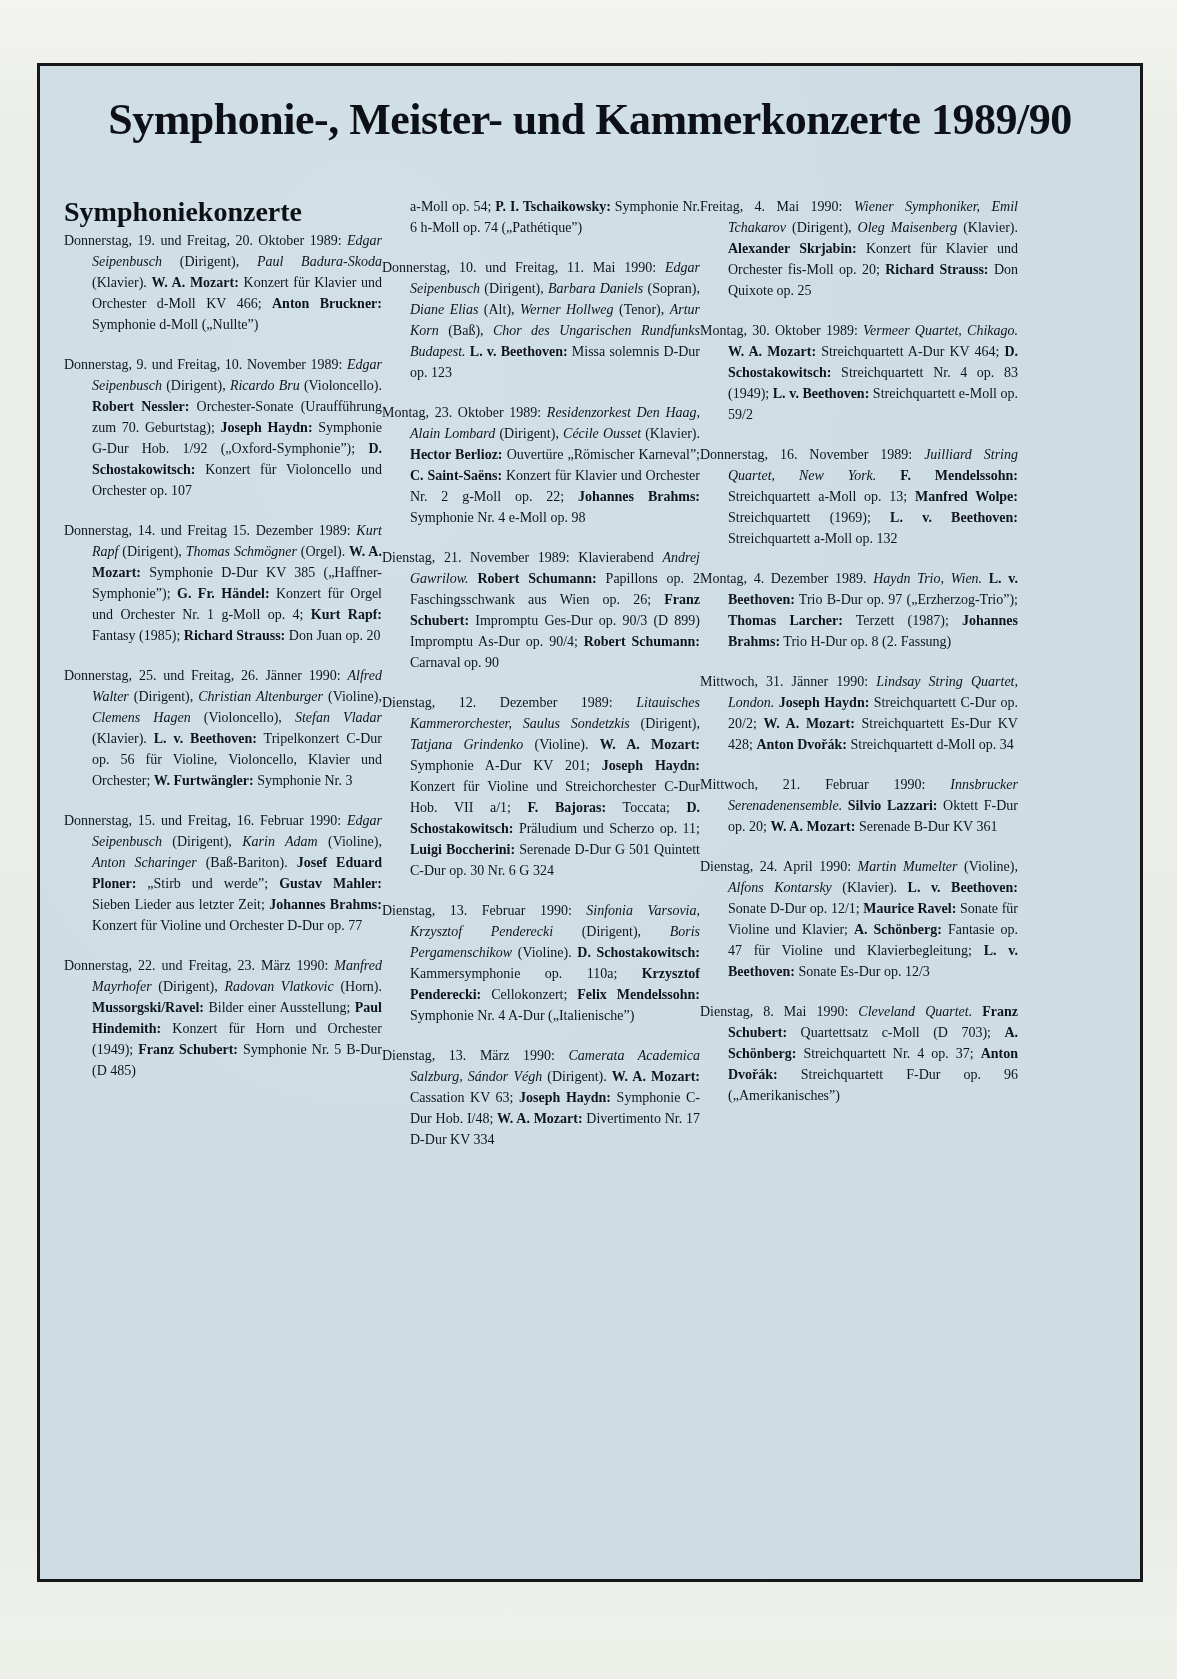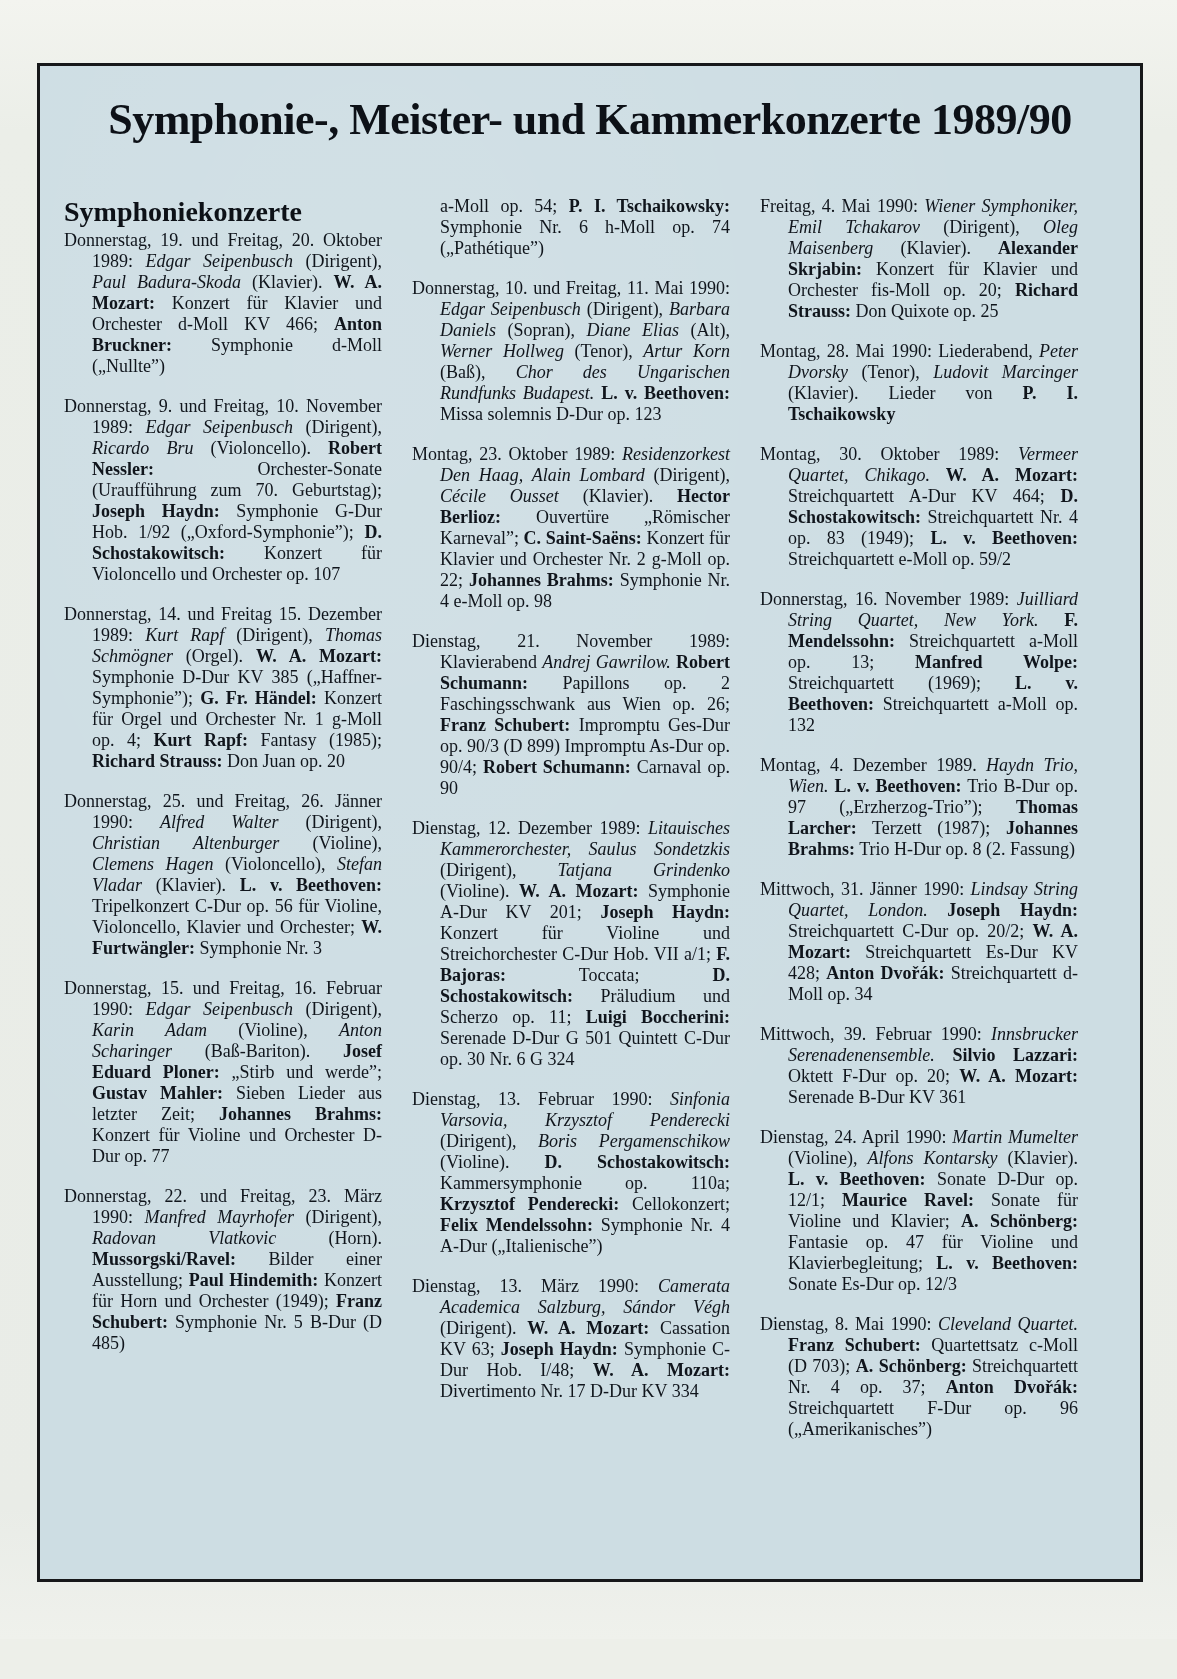--- a/index.html
+++ b/index.html
@@ -35,21 +35,20 @@
     margin: 28px 8px 50px 8px;
     text-align: center;
     font-size: 44px;
     line-height: 52px;
     font-weight: 700;
     letter-spacing: -0.5px;
     color: #0d1117;
   }
   .cols {
     display: flex;
-    gap: 30px;
     padding: 0 30px 0 24px;
   }
   .col {
     flex: 0 0 318px;
     width: 318px;
   }
   .sec-heading {
     font-size: 29px;
     line-height: 32px;
     font-weight: 700;
@@ -62,21 +61,21 @@
     font-size: 28px;
   }
   .sec-subheading {
     font-size: 19px;
     line-height: 23px;
     font-weight: 700;
     margin: 0 0 36px 0;
     color: #0d1117;
   }
   .entry {
-    font-size: 18px;
+    font-size: 14px;
     line-height: 21px;
     margin: 0 0 19px 0;
     text-align: justify;
     hyphens: auto;
     -webkit-hyphens: auto;
     padding-left: 28px;
     text-indent: -28px;
   }
   .entry.cont {
     text-indent: 0;
@@ -120,24 +119,23 @@
           <p class="entry cont"><span>a-Moll op. 54; </span><span class="bold">P. I. Tschaikowsky:</span><span> Symphonie Nr. 6 h-Moll op. 74 („Pathétique”)</span></p>
           <p class="entry"><span>Donnerstag, 10. und Freitag, 11. Mai 1990: </span><span class="ital">Edgar Seipenbusch</span><span> (Dirigent), </span><span class="ital">Barbara Daniels</span><span> (Sopran), </span><span class="ital">Diane Elias</span><span> (Alt), </span><span class="ital">Werner Hollweg</span><span> (Tenor), </span><span class="ital">Artur Korn</span><span> (Baß), </span><span class="ital">Chor des Ungarischen Rundfunks Budapest.</span><span> </span><span class="bold">L. v. Beethoven:</span><span> Missa solemnis D-Dur op. 123</span></p>
           <p class="entry"><span>Montag, 23. Oktober 1989: </span><span class="ital">Residenzorkest Den Haag, Alain Lombard</span><span> (Dirigent), </span><span class="ital">Cécile Ousset</span><span> (Klavier). </span><span class="bold">Hector Berlioz:</span><span> Ouvertüre „Römischer Karneval”; </span><span class="bold">C. Saint-Saëns:</span><span> Konzert für Klavier und Orchester Nr. 2 g-Moll op. 22; </span><span class="bold">Johannes Brahms:</span><span> Symphonie Nr. 4 e-Moll op. 98</span></p>
           <p class="entry"><span>Dienstag, 21. November 1989: Klavierabend </span><span class="ital">Andrej Gawrilow.</span><span> </span><span class="bold">Robert Schumann:</span><span> Papillons op. 2 Faschingsschwank aus Wien op. 26; </span><span class="bold">Franz Schubert:</span><span> Impromptu Ges-Dur op. 90/3 (D 899) Impromptu As-Dur op. 90/4; </span><span class="bold">Robert Schumann:</span><span> Carnaval op. 90</span></p>
           <p class="entry"><span>Dienstag, 12. Dezember 1989: </span><span class="ital">Litauisches Kammerorchester, Saulus Sondetzkis</span><span> (Dirigent), </span><span class="ital">Tatjana Grindenko</span><span> (Violine). </span><span class="bold">W. A. Mozart:</span><span> Symphonie A-Dur KV 201; </span><span class="bold">Joseph Haydn:</span><span> Konzert für Violine und Streichorchester C-Dur Hob. VII a/1; </span><span class="bold">F. Bajoras:</span><span> Toccata; </span><span class="bold">D. Schostakowitsch:</span><span> Präludium und Scherzo op. 11; </span><span class="bold">Luigi Boccherini:</span><span> Serenade D-Dur G 501 Quintett C-Dur op. 30 Nr. 6 G 324</span></p>
           <p class="entry"><span>Dienstag, 13. Februar 1990: </span><span class="ital">Sinfonia Varsovia, Krzysztof Penderecki</span><span> (Dirigent), </span><span class="ital">Boris Pergamenschikow</span><span> (Violine). </span><span class="bold">D. Schostakowitsch:</span><span> Kammersymphonie op. 110a; </span><span class="bold">Krzysztof Penderecki:</span><span> Cellokonzert; </span><span class="bold">Felix Mendelssohn:</span><span> Symphonie Nr. 4 A-Dur („Italienische”)</span></p>
           <p class="entry"><span>Dienstag, 13. März 1990: </span><span class="ital">Camerata Academica Salzburg, Sándor Végh</span><span> (Dirigent). </span><span class="bold">W. A. Mozart:</span><span> Cassation KV 63; </span><span class="bold">Joseph Haydn:</span><span> Symphonie C-Dur Hob. I/48; </span><span class="bold">W. A. Mozart:</span><span> Divertimento Nr. 17 D-Dur KV 334</span></p>
         </div>
       <div class="col">
           <p class="entry"><span>Freitag, 4. Mai 1990: </span><span class="ital">Wiener Symphoniker, Emil Tchakarov</span><span> (Dirigent), </span><span class="ital">Oleg Maisenberg</span><span> (Klavier). </span><span class="bold">Alexander Skrjabin:</span><span> Konzert für Klavier und Orchester fis-Moll op. 20; </span><span class="bold">Richard Strauss:</span><span> Don Quixote op. 25</span></p>
-          <p class="entry"><span>Montag, 28. Mai 1990: Liederabend, </span><span class="ital">Peter Dvorsky</span><span> (Tenor), </span><span class="ital">Ludovit Marcinger</span><span> (Klavier). Lieder von </span><span class="bold">P. I. Tschaikowsky</span></p>
           <p class="entry"><span>Montag, 30. Oktober 1989: </span><span class="ital">Vermeer Quartet, Chikago.</span><span> </span><span class="bold">W. A. Mozart:</span><span> Streichquartett A-Dur KV 464; </span><span class="bold">D. Schostakowitsch:</span><span> Streichquartett Nr. 4 op. 83 (1949); </span><span class="bold">L. v. Beethoven:</span><span> Streichquartett e-Moll op. 59/2</span></p>
           <p class="entry"><span>Donnerstag, 16. November 1989: </span><span class="ital">Juilliard String Quartet, New York.</span><span> </span><span class="bold">F. Mendelssohn:</span><span> Streichquartett a-Moll op. 13; </span><span class="bold">Manfred Wolpe:</span><span> Streichquartett (1969); </span><span class="bold">L. v. Beethoven:</span><span> Streichquartett a-Moll op. 132</span></p>
           <p class="entry"><span>Montag, 4. Dezember 1989. </span><span class="ital">Haydn Trio, Wien.</span><span> </span><span class="bold">L. v. Beethoven:</span><span> Trio B-Dur op. 97 („Erzherzog-Trio”); </span><span class="bold">Thomas Larcher:</span><span> Terzett (1987); </span><span class="bold">Johannes Brahms:</span><span> Trio H-Dur op. 8 (2. Fassung)</span></p>
           <p class="entry"><span>Mittwoch, 31. Jänner 1990: </span><span class="ital">Lindsay String Quartet, London.</span><span> </span><span class="bold">Joseph Haydn:</span><span> Streichquartett C-Dur op. 20/2; </span><span class="bold">W. A. Mozart:</span><span> Streichquartett Es-Dur KV 428; </span><span class="bold">Anton Dvořák:</span><span> Streichquartett d-Moll op. 34</span></p>
-          <p class="entry"><span>Mittwoch, 39. Februar 1990: </span><span class="ital">Innsbrucker Serenadenensemble.</span><span> </span><span class="bold">Silvio Lazzari:</span><span> Oktett F-Dur op. 20; </span><span class="bold">W. A. Mozart:</span><span> Serenade B-Dur KV 361</span></p>
+          <p class="entry"><span>Mittwoch, 21. Februar 1990: </span><span class="ital">Innsbrucker Serenadenensemble.</span><span> </span><span class="bold">Silvio Lazzari:</span><span> Oktett F-Dur op. 20; </span><span class="bold">W. A. Mozart:</span><span> Serenade B-Dur KV 361</span></p>
           <p class="entry"><span>Dienstag, 24. April 1990: </span><span class="ital">Martin Mumelter</span><span> (Violine), </span><span class="ital">Alfons Kontarsky</span><span> (Klavier). </span><span class="bold">L. v. Beethoven:</span><span> Sonate D-Dur op. 12/1; </span><span class="bold">Maurice Ravel:</span><span> Sonate für Violine und Klavier; </span><span class="bold">A. Schönberg:</span><span> Fantasie op. 47 für Violine und Klavierbegleitung; </span><span class="bold">L. v. Beethoven:</span><span> Sonate Es-Dur op. 12/3</span></p>
           <p class="entry"><span>Dienstag, 8. Mai 1990: </span><span class="ital">Cleveland Quartet.</span><span> </span><span class="bold">Franz Schubert:</span><span> Quartettsatz c-Moll (D 703); </span><span class="bold">A. Schönberg:</span><span> Streichquartett Nr. 4 op. 37; </span><span class="bold">Anton Dvořák:</span><span> Streichquartett F-Dur op. 96 („Amerikanisches”)</span></p>
         </div>
     </div>
   </div>
 </div>
 
 </body></html>

